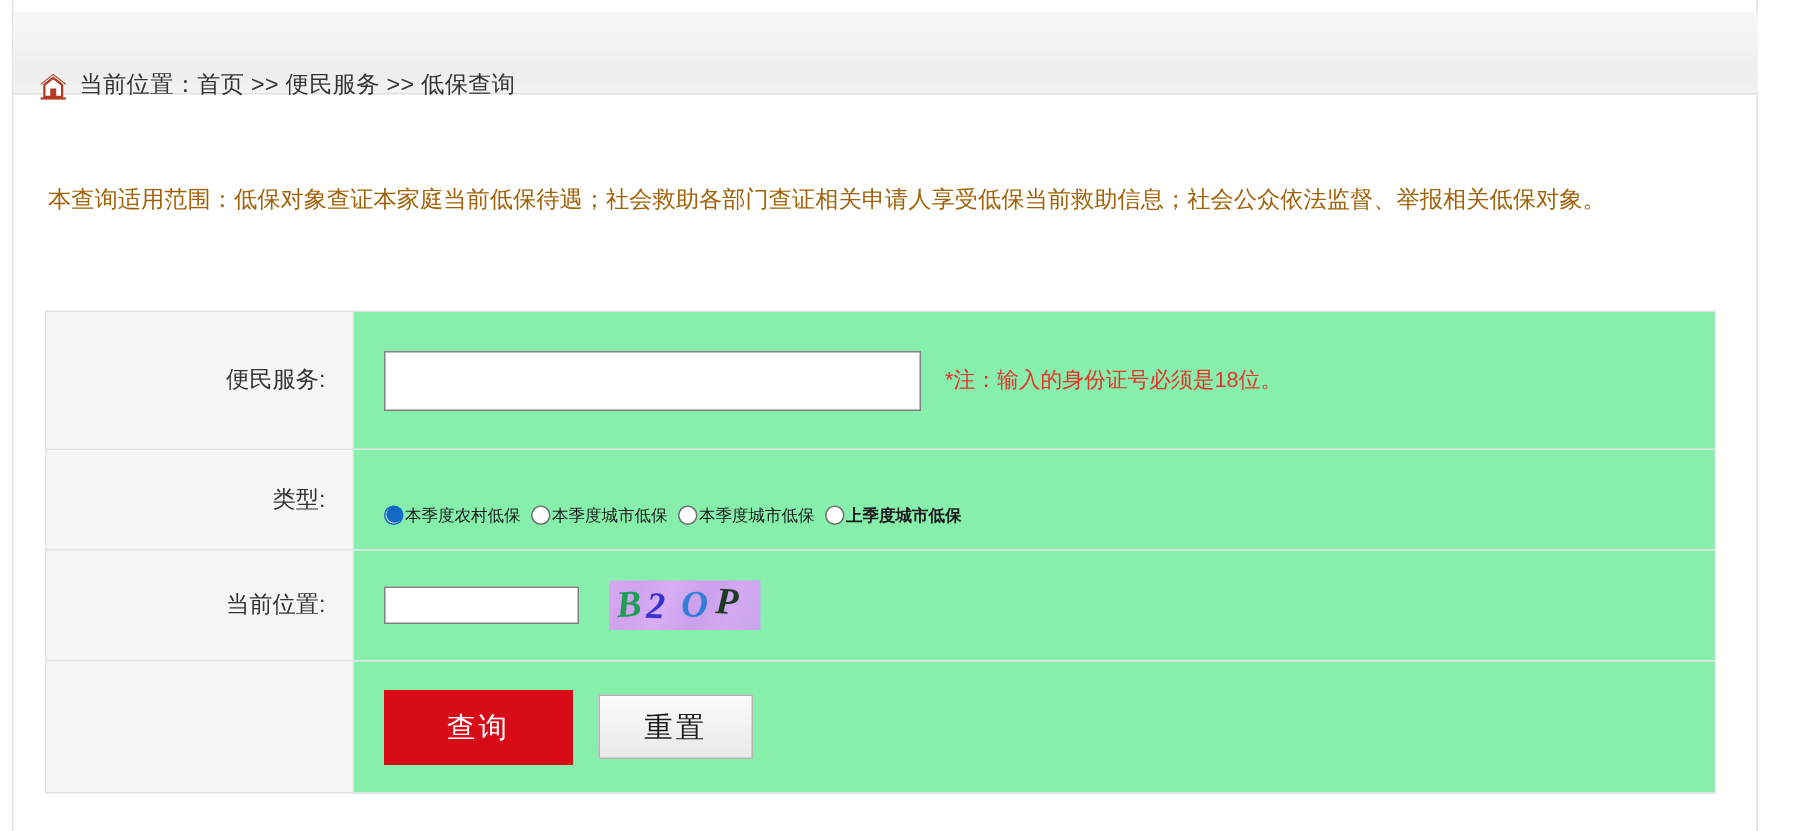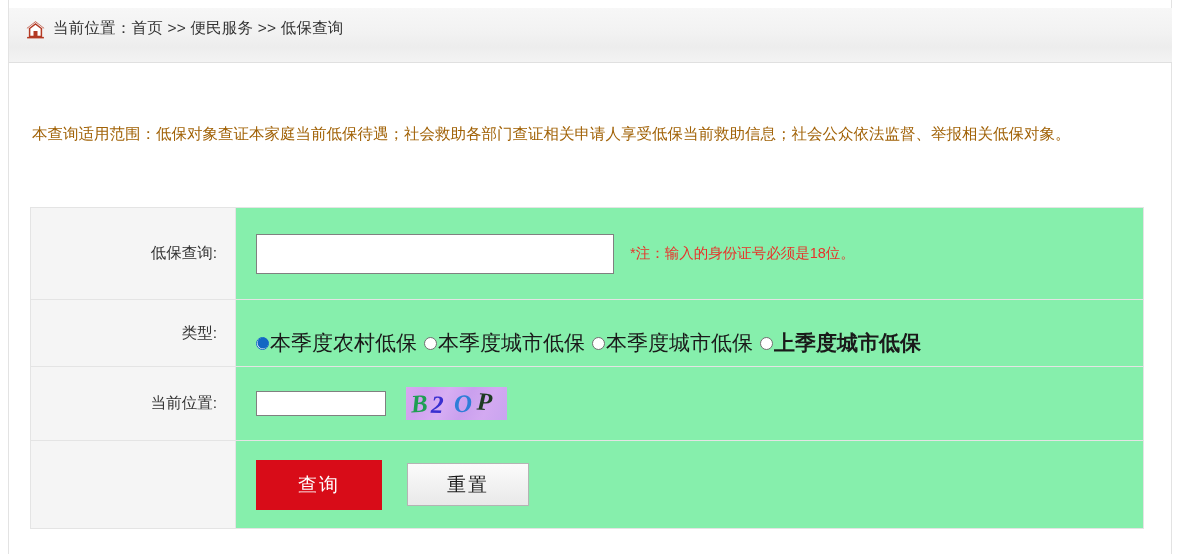--- a/index.html
+++ b/index.html
@@ -34,21 +34,21 @@
     top: 8px;
     width: 1163px;
     height: 55px;
     background: linear-gradient(to bottom, #f7f7f7 0%, #f2f2f2 45%, #ededed 72%, #f3f3f3 100%);
     border-bottom: 1px solid #e0e0e0;
     box-sizing: border-box;
   }
   .crumb-inner {
     position: absolute;
     left: 16px;
-    top: 10px;
+    top: 38px;
     display: flex;
     align-items: center;
     white-space: nowrap;
   }
   .home-icon {
     width: 21px;
     height: 21px;
     display: inline-block;
     margin-right: 7px;
     position: relative;
@@ -126,21 +126,21 @@
     margin-left: 16px;
     vertical-align: middle;
   }
 
   .id-row-inner { display: flex; align-items: center; }
 
   
   .radio-group {
     display: flex;
     align-items: center;
-    font-size: 21px;
+    font-size: 11px;
     color: #1a1a1a;
     margin-top: 20px;
   }
   .radio-opt {
     display: flex;
     align-items: center;
     margin-right: 7px;
   }
   .radio-opt:last-child { margin-right: 0; font-weight: bold; }
   .radio-dot {
@@ -199,23 +199,23 @@
     height: 50px;
     background: #d80c18;
     color: #ffffff;
     border: none;
     font-size: 19px;
     font-family: "Liberation Sans", sans-serif;
     cursor: pointer;
     letter-spacing: 2px;
   }
   .btn-reset {
-    width: 122px;
+    width: 103px;
     height: 43px;
-    margin-left: 25px;
+    margin-left: 17px;
     background: linear-gradient(to bottom, #fbfbfb 0%, #f1f1f1 55%, #e9e9e9 100%);
     border: 1px solid #b4b4b4;
     color: #1a1a1a;
     font-size: 19px;
     font-family: Liberation Sans, sans-serif;
     cursor: pointer;
     letter-spacing: 2px;
   }
 </style>
 </head>
@@ -235,21 +235,21 @@
     </span>
     <span class="crumb-text">当前位置：首页 &gt;&gt; 便民服务 &gt;&gt; 低保查询</span>
   </div>
 </div>
 
 <div class="intro">本查询适用范围：低保对象查证本家庭当前低保待遇；社会救助各部门查证相关申请人享受低保当前救助信息；社会公众依法监督、举报相关低保对象。</div>
 
 <table class="form-table">
   <tbody>
     <tr class="row-id">
-      <td class="label-cell">低保查询:</td>
+      <td class="label-cell">便民服务:</td>
       <td class="field-cell">
         <div class="id-row-inner">
           <input class="text-input id-input" type="text" value="" placeholder="" style="">
           <span class="note">*注：输入的身份证号必须是18位。</span>
         </div>
       </td>
     </tr>
 
     <tr class="row-type">
       <td class="label-cell">类型:</td>

